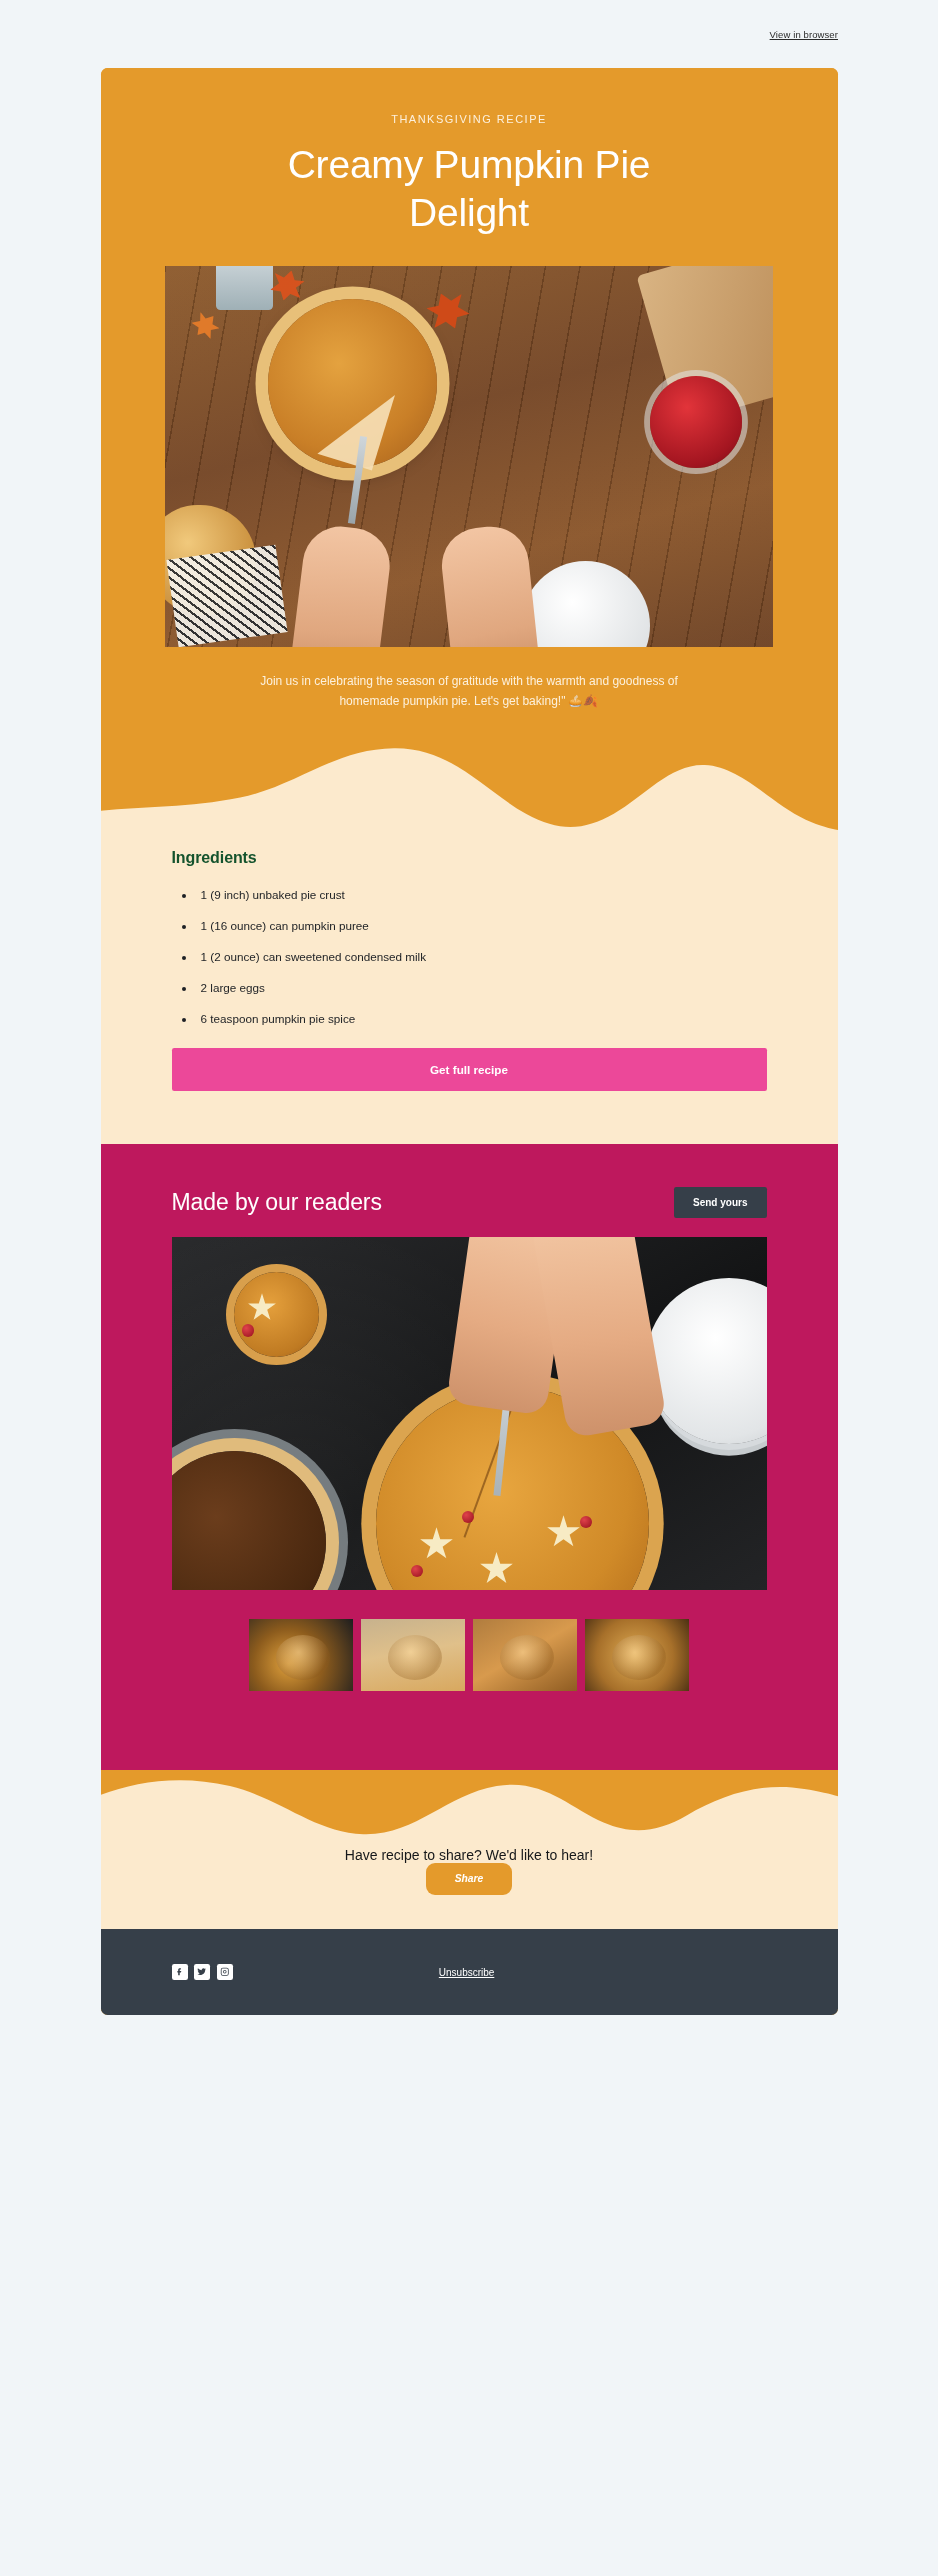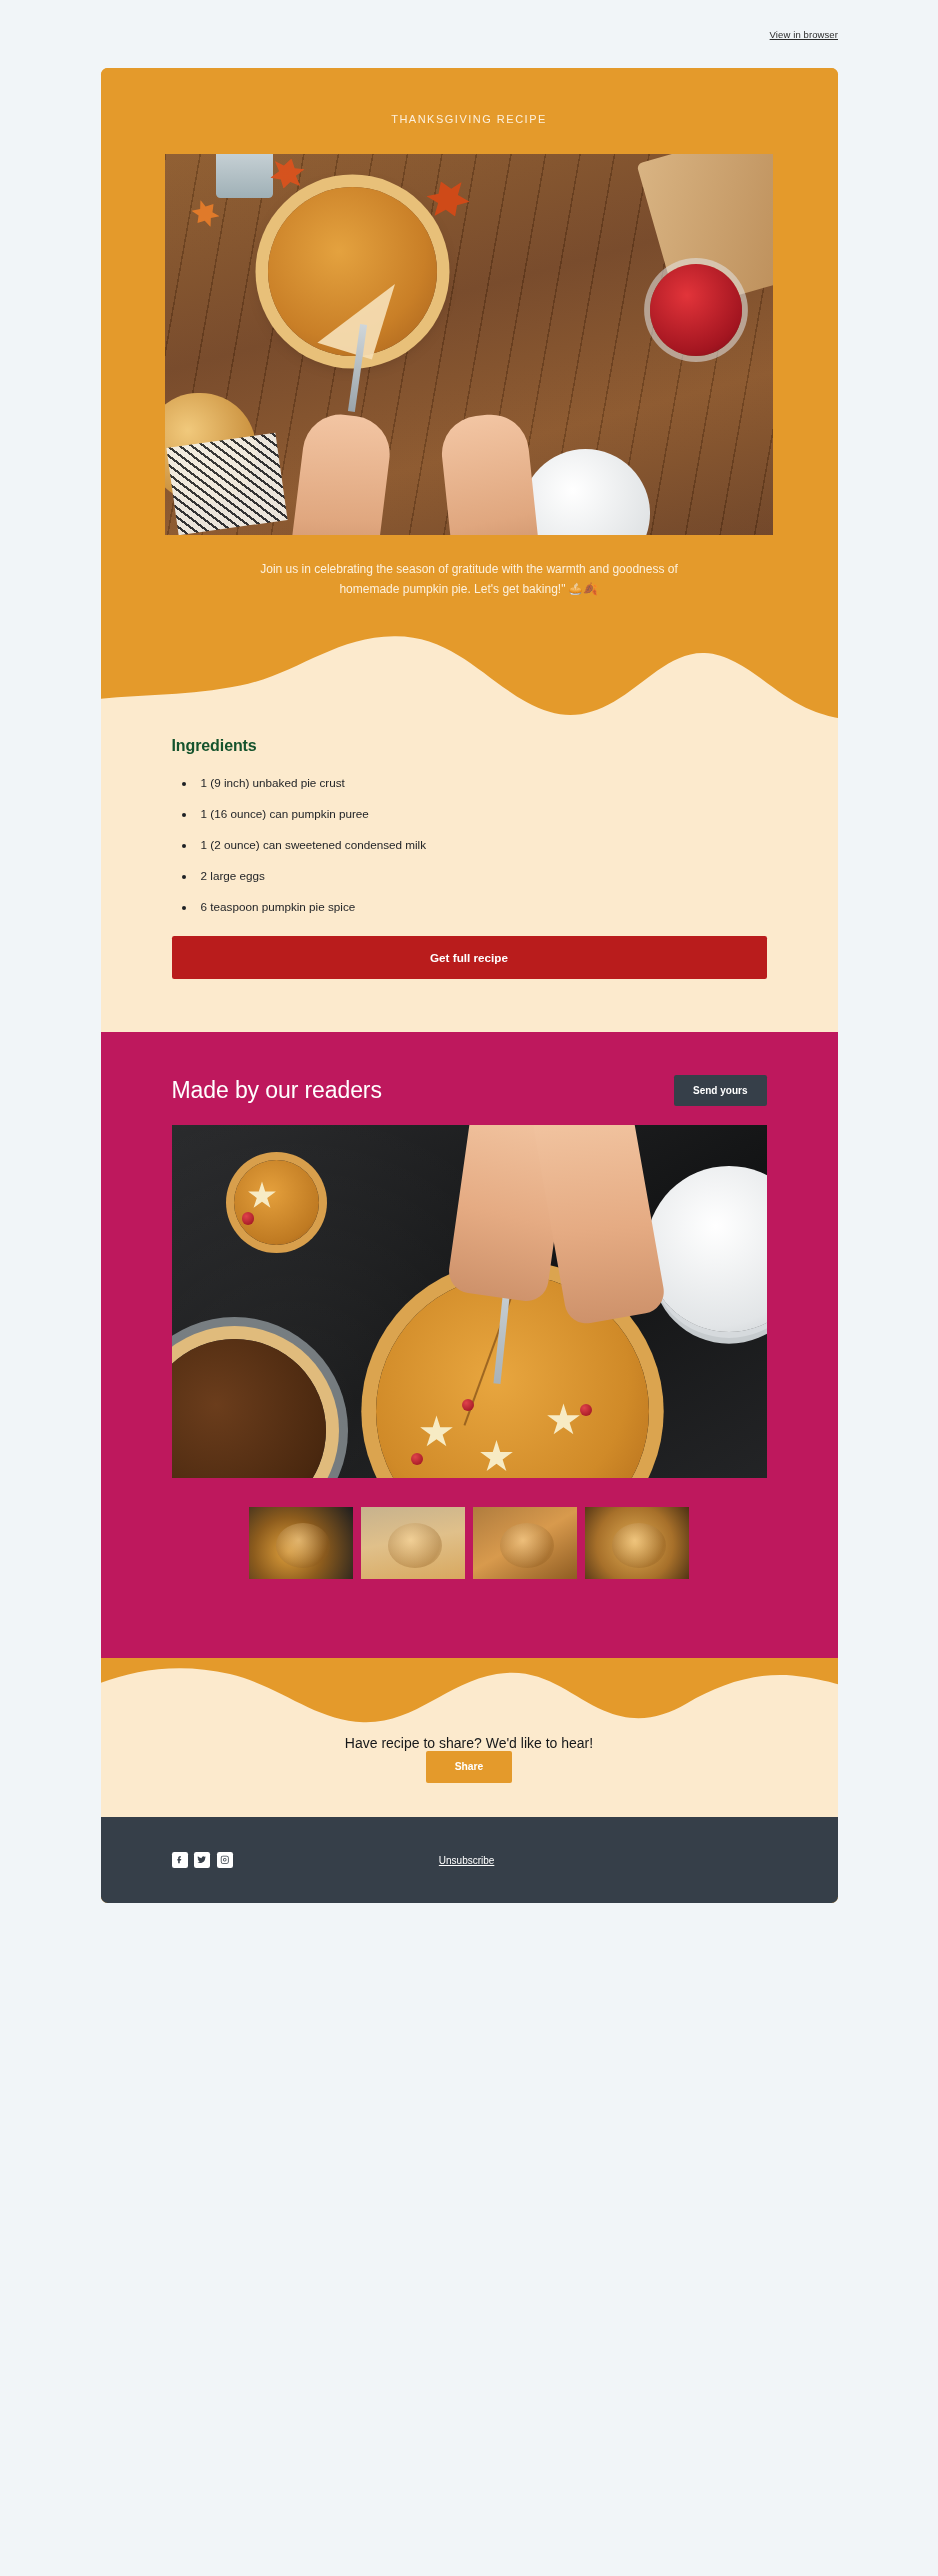--- a/index.html
+++ b/index.html
@@ -170,21 +170,21 @@
     font-size: 11.7px;
     color: #1d2024;
     line-height: 1.45;
     margin-bottom: 14px;
     padding-left: 5.1px;
   }
   .btn-full {
     display: block;
     width: 100%;
     margin-top: 20.5px;
-    background: #b91c1c;
+    background: #ec4899;
     color: #ffffff;
     font-size: 11.7px;
     font-weight: 700;
     text-align: center;
     padding: 14.7px 0;
     border: 0;
     border-radius: 2.2px;
     cursor: pointer;
     font-family: inherit;
   }
@@ -327,23 +327,24 @@
     color: #16181a;
     font-weight: 400;
   }
   .btn-share {
     background: #e49a2b;
     color: #ffffff;
     font-size: 10.3px;
     font-weight: 700;
     padding: 10.3px 29px;
     border: 0;
-    border-radius: 2px;
+    border-radius: 9px;
     cursor: pointer;
     font-family: inherit;
+    font-style: italic;
   }
 
   
   .footer {
     background: #363f49;
     padding: 35px 71px;
     display: flex;
     align-items: center;
   }
   .socials { display: flex; gap: 6.6px; }
@@ -366,20 +367,21 @@
 <body>
 
 <div class="preheader">
   <a href="#">View in browser</a>
 </div>
 
 <div class="card">
 
   <section class="hero">
     <div class="eyebrow">THANKSGIVING RECIPE</div>
+    <h1 class="hero-title">Creamy Pumpkin Pie Delight</h1>
 
     <div class="hero-photo">
       <div class="wood"></div>
       <div class="board"></div>
       <div class="jar"></div>
       <div class="leaf l1"></div>
       <div class="leaf l2"></div>
       <div class="leaf l3"></div>
       <div class="berry-bowl"></div>
       <div class="pie-main"></div>

